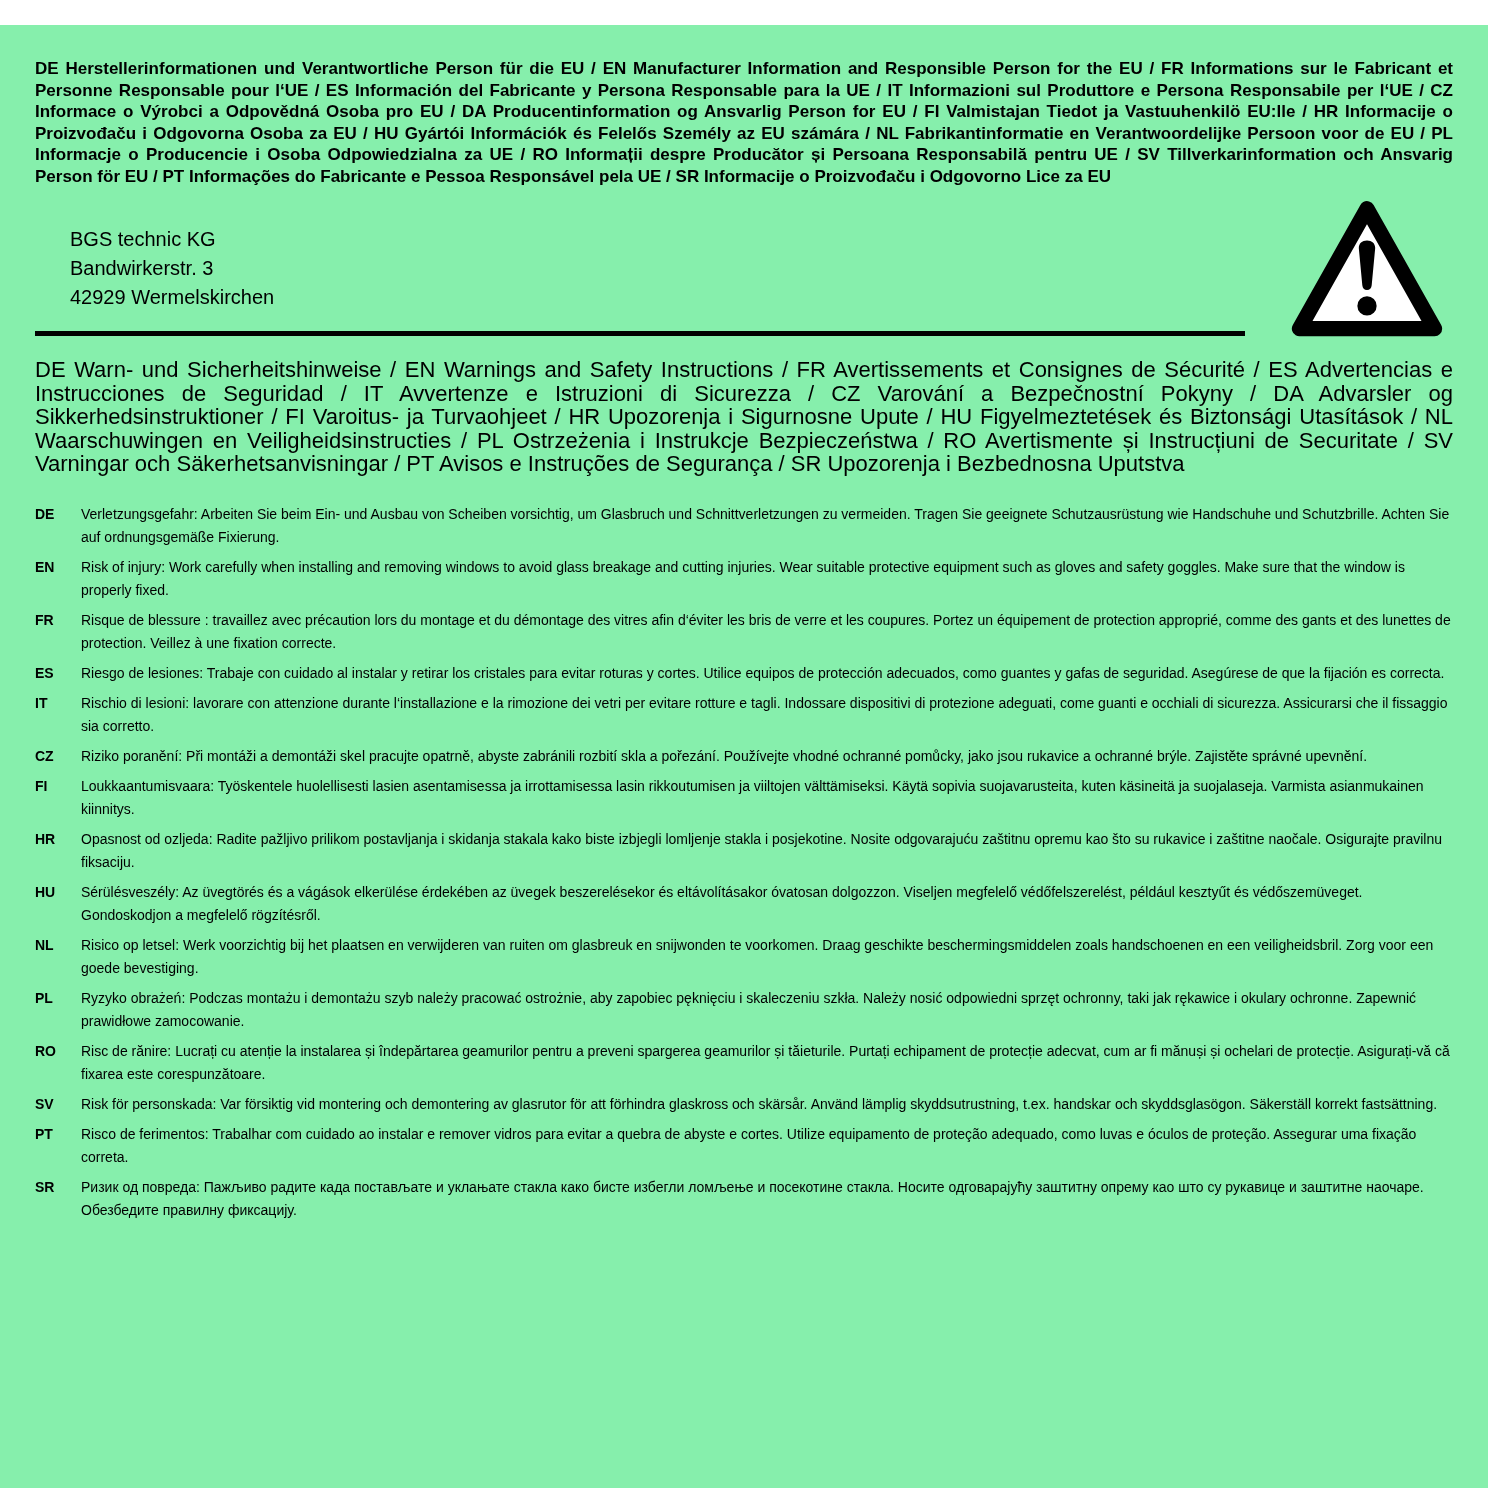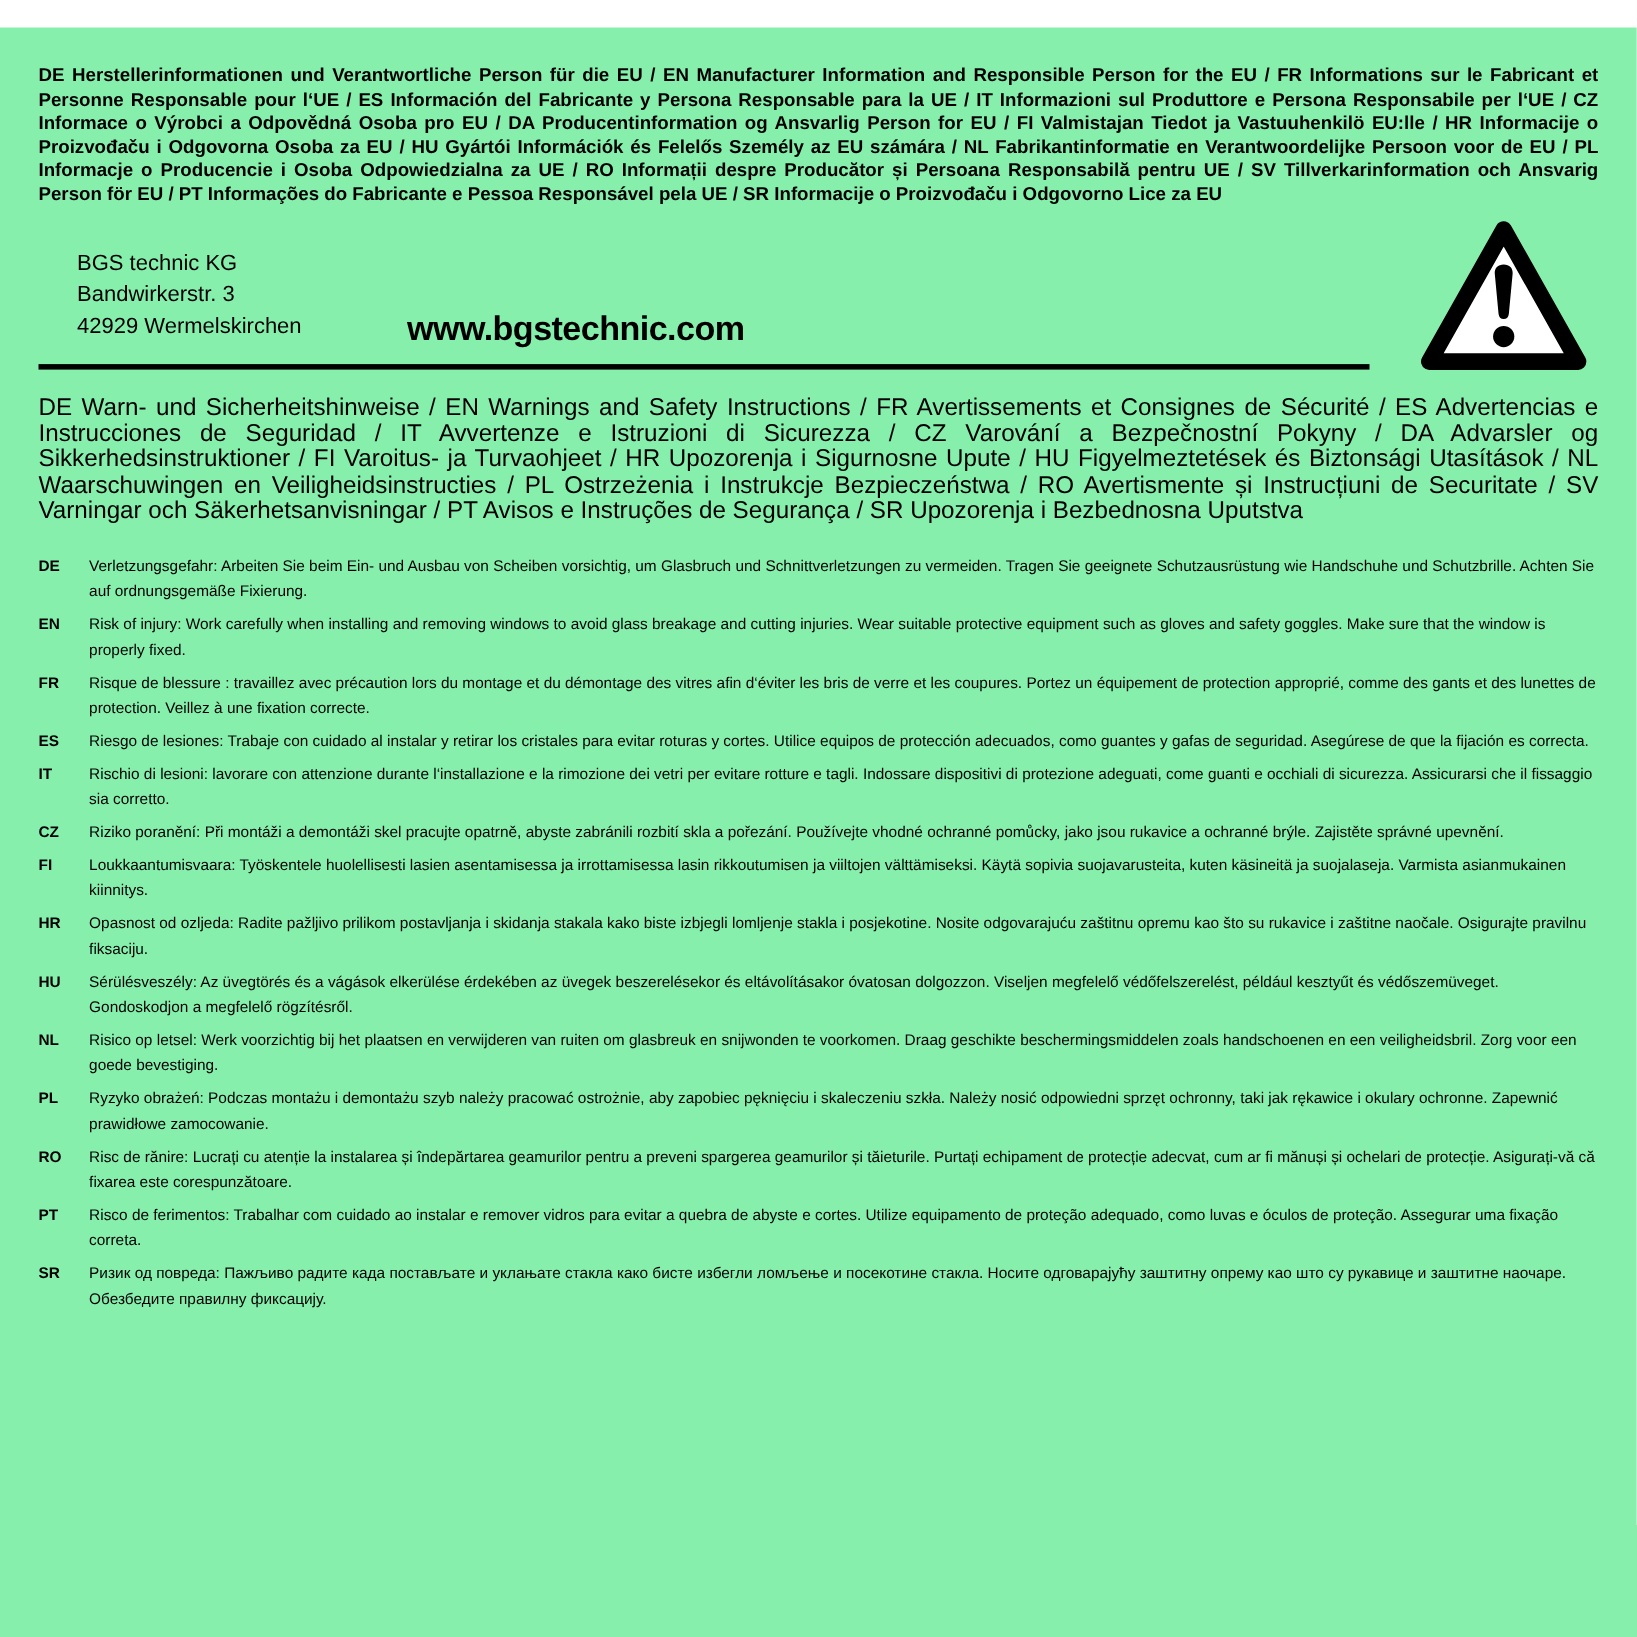--- a/index.html
+++ b/index.html
@@ -125,21 +125,20 @@
 <div class="page">
 
   <div class="hdr">DE Herstellerinformationen und Verantwortliche Person für die EU / EN Manufacturer Information and Responsible Person for the EU / FR Informations sur le Fabricant et Personne Responsable pour l‘UE / ES Información del Fabricante y Persona Responsable para la UE / IT Informazioni sul Produttore e Persona Responsabile per l‘UE / CZ Informace o Výrobci a Odpovědná Osoba pro EU / DA Producentinformation og Ansvarlig Person for EU / FI Valmistajan Tiedot ja Vastuuhenkilö EU:lle / HR Informacije o Proizvođaču i Odgovorna Osoba za EU / HU Gyártói Információk és Felelős Személy az EU számára / NL Fabrikantinformatie en Verantwoordelijke Persoon voor de EU / PL Informacje o Producencie i Osoba Odpowiedzialna za UE / RO Informații despre Producător și Persoana Responsabilă pentru UE / SV Tillverkarinformation och Ansvarig Person för EU / PT Informações do Fabricante e Pessoa Responsável pela UE / SR Informacije o Proizvođaču i Odgovorno Lice za EU</div>
 
   <div class="brand-row">
     <div class="addr-col">
       <div>BGS technic KG</div>
       <div>Bandwirkerstr. 3</div>
       <div>42929 Wermelskirchen</div>
     </div>
-    <div class="website">www.bgstechnic.com</div>
     <div class="warning-triangle">
       <svg viewBox="0 0 116 100" xmlns="http://www.w3.org/2000/svg">
         <path d="M58 7 L9 94 L107 94 Z" fill="#ffffff" stroke="#000000" stroke-width="11" stroke-linejoin="round"></path>
         <path d="M58 30 C54.2 30 51.8 32.4 52.1 36 L54.6 62.5 C54.8 64.8 56 66 58 66 C60 66 61.2 64.8 61.4 62.5 L63.9 36 C64.2 32.4 61.8 30 58 30 Z" fill="#000000"></path>
         <circle cx="58" cy="77.5" r="7" fill="#000000"></circle>
       </svg>
     </div>
   </div>
 
   <div class="rule"></div>
@@ -201,20 +200,24 @@
     <div class="warn-row">
       <div class="warn-code">PL</div>
       <div class="warn-text">Ryzyko obrażeń: Podczas montażu i demontażu szyb należy pracować ostrożnie, aby zapobiec pęknięciu i skaleczeniu szkła. Należy nosić odpowiedni sprzęt ochronny, taki jak rękawice i okulary ochronne. Zapewnić prawidłowe zamocowanie.</div>
     </div>
 
     <div class="warn-row">
       <div class="warn-code">RO</div>
       <div class="warn-text">Risc de rănire: Lucrați cu atenție la instalarea și îndepărtarea geamurilor pentru a preveni spargerea geamurilor și tăieturile. Purtați echipament de protecție adecvat, cum ar fi mănuși și ochelari de protecție. Asigurați-vă că fixarea este corespunzătoare.</div>
     </div>
 
+    <div class="warn-row">
+      <div class="warn-code">SV</div>
+      <div class="warn-text">Risk för personskada: Var försiktig vid montering och demontering av glasrutor för att förhindra glaskross och skärsår. Använd lämplig skyddsutrustning, t.ex. handskar och skyddsglasögon. Säkerställ korrekt fastsättning.</div>
+    </div>
 
     <div class="warn-row">
       <div class="warn-code">PT</div>
       <div class="warn-text">Risco de ferimentos: Trabalhar com cuidado ao instalar e remover vidros para evitar a quebra de abyste e cortes. Utilize equipamento de proteção adequado, como luvas e óculos de proteção. Assegurar uma fixação correta.</div>
     </div>
 
     <div class="warn-row">
       <div class="warn-code">SR</div>
       <div class="warn-text">Ризик од повреда: Пажљиво радите када постављате и уклањате стакла како бисте избегли ломљење и посекотине стакла. Носите одговарајућу заштитну опрему као што су рукавице и заштитне наочаре. Обезбедите правилну фиксацију.</div>
     </div>

